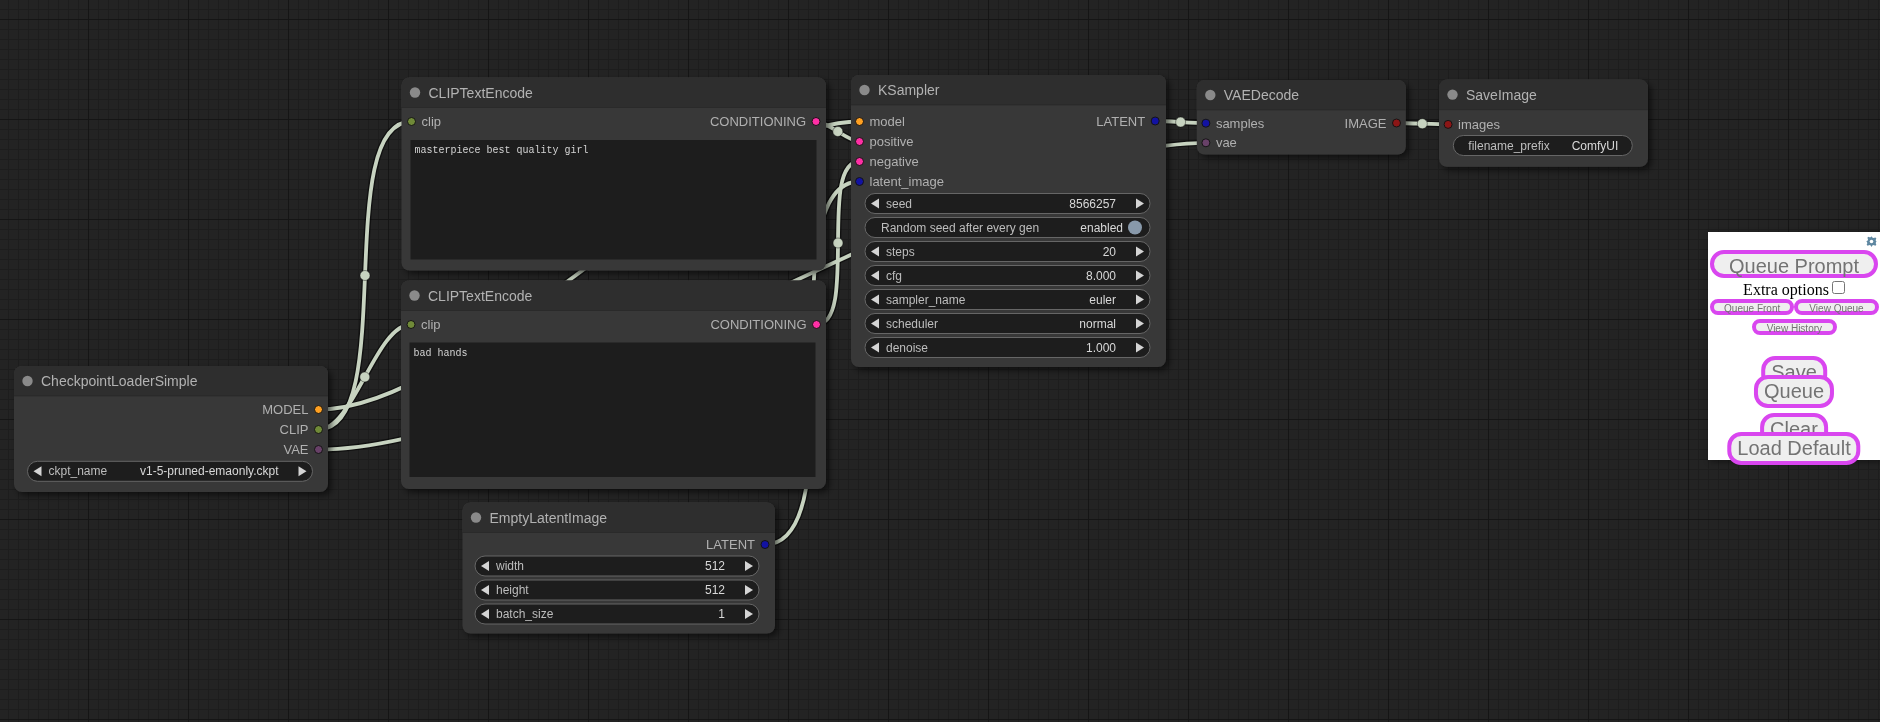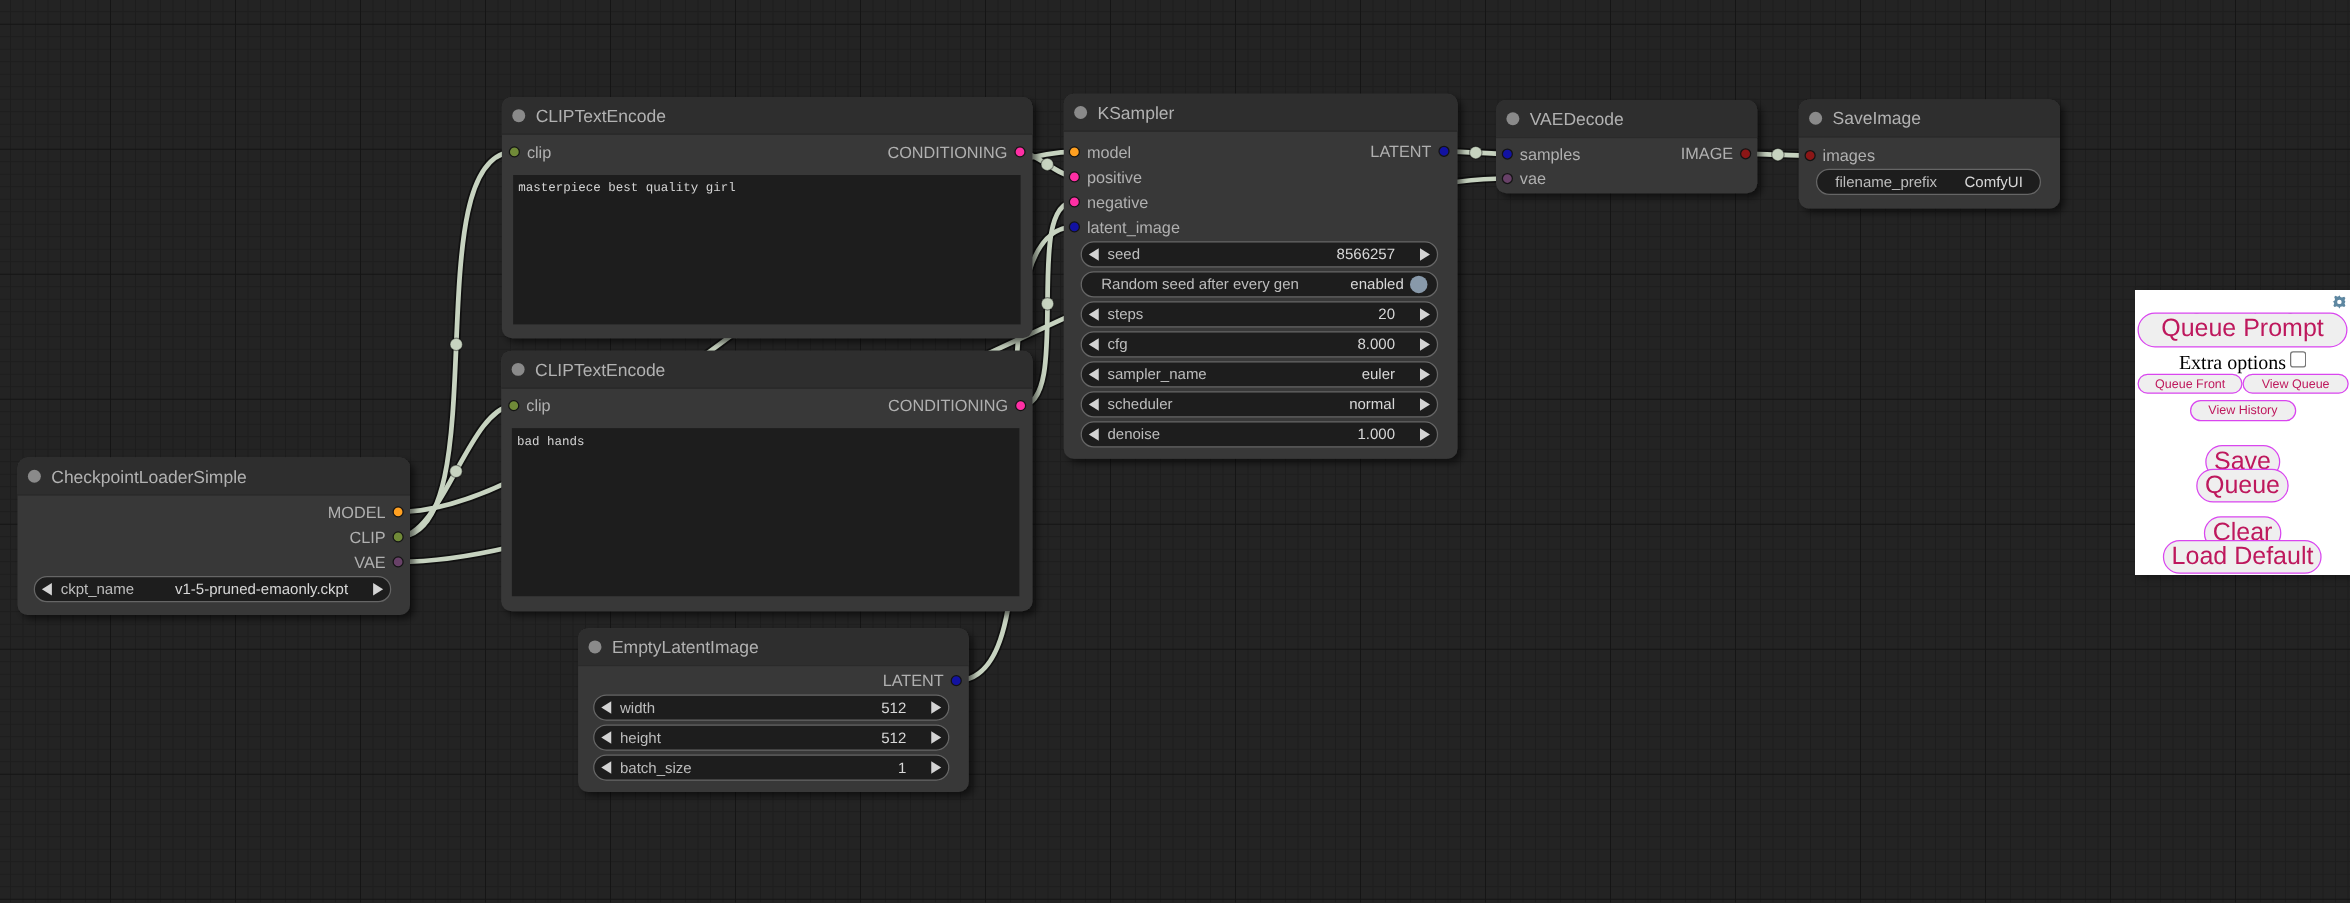--- a/index.html
+++ b/index.html
@@ -9,21 +9,21 @@
   linear-gradient(90deg,#1d1d1d 0 1px,transparent 1px),
   linear-gradient(#1d1d1d 0 1px,transparent 1px);
  background-size:100px 100%,100% 100px,10px 100%,100% 10px;
  background-position:88px 0,0 19px,8px 0,9px 9px;
  font-family:"Liberation Sans",sans-serif;
 }
 #graph{position:absolute;left:0;top:0}
 #menu{position:absolute;left:1708px;top:231.5px;width:172px;height:228px;background:#fff;
   font-family:"Liberation Serif",serif;color:#000;text-align:center;box-shadow:2px 2px 6px rgba(0,0,0,0.4)}
 #qsize{font-size:15.5px;line-height:18px;margin-top:16px}
-button{font-family:"Liberation Sans",sans-serif;background:#efefef;border:1px solid #d946ef;border-radius:14px;color:#be185d}
+button{font-family:"Liberation Sans",sans-serif;background:#efefef;border:4px solid #d946ef;border-radius:14px;color:#737373}
 .big{font-size:20px;padding:1px 6px}
 #qp{position:absolute;left:2px;top:18px;width:168px;height:28px}
 #extra{font-size:16px;position:absolute;top:49px;width:100%;}
 #extra input{width:13px;height:13px;vertical-align:1px;margin:0 0 0 3px}
 #row2{position:absolute;top:67.8px;left:2px;width:168.7px;display:flex}
 .sm{font-size:10px;width:50%;height:16px;padding:0}
 #row3{position:absolute;top:86.3px;left:2px;width:168.7px}
 #vh{height:16.7px}
 .b{position:absolute;left:50%;transform:translateX(-50%);white-space:nowrap}
 </style></head>

